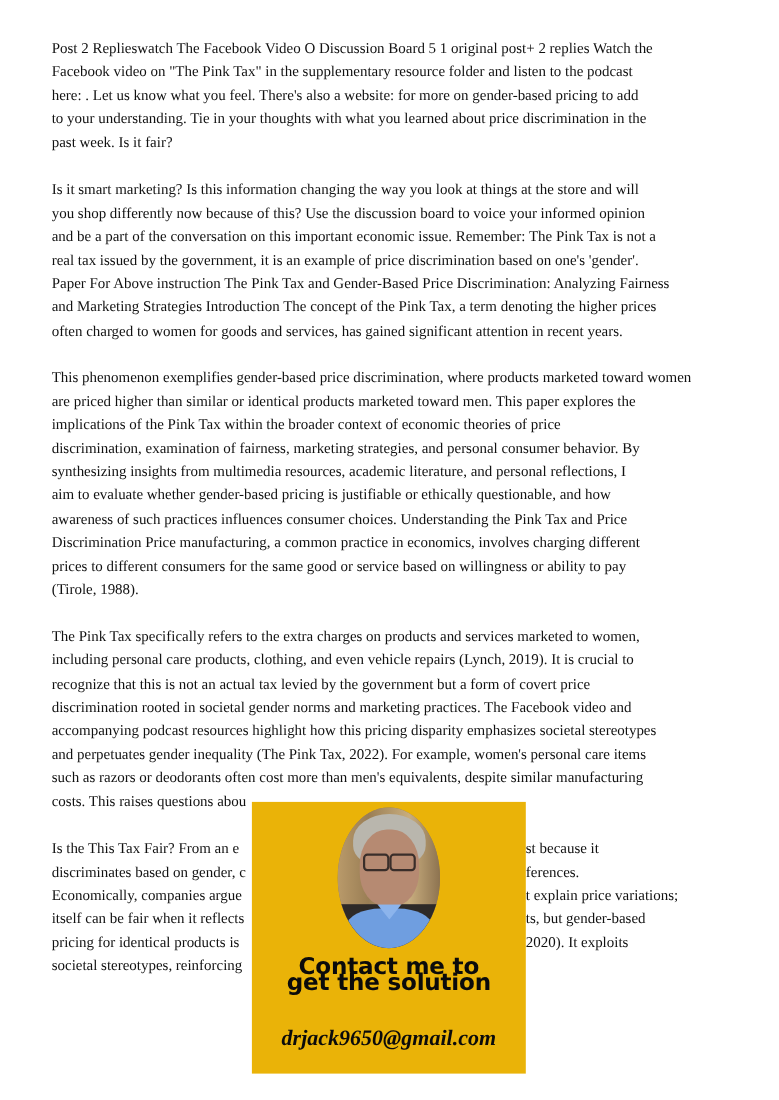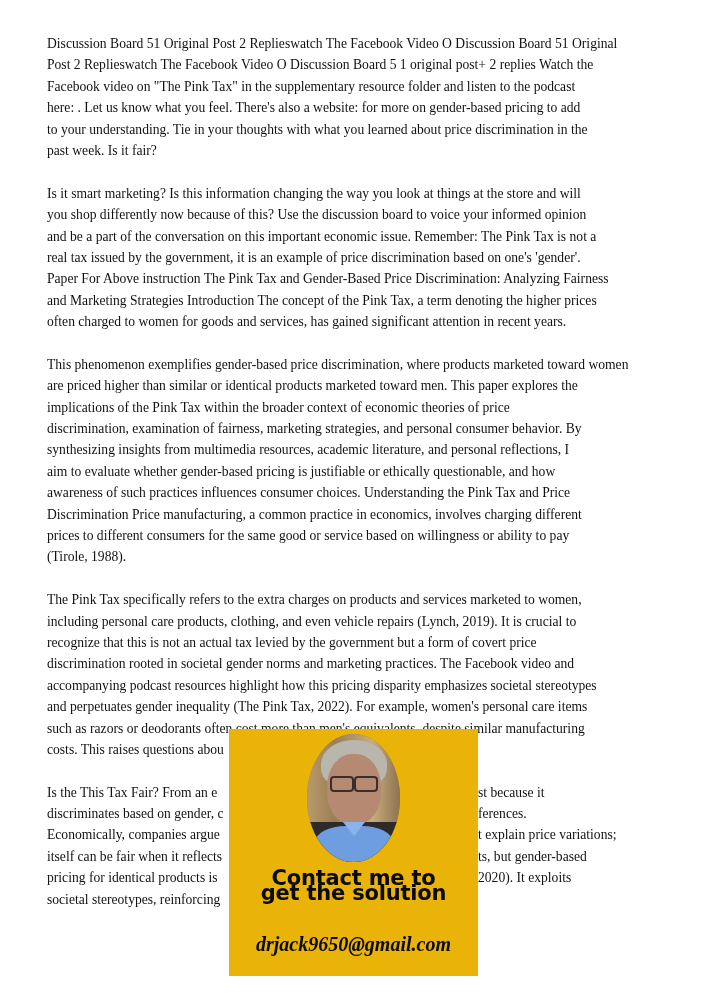--- a/index.html
+++ b/index.html
@@ -116,21 +116,20 @@
       color: #0b0b0b;
       font-style: italic;
     }
   </style>
 </head>
 <body>
 
 <div class="doc">
 
   <p class="para">
-    <span class="line">Discussion Board 51 Original Post 2 Replieswatch The Facebook Video O Discussion Board 51 Original</span>
     <span class="line">Post 2 Replieswatch The Facebook Video O Discussion Board 5 1 original post+ 2 replies Watch the</span>
     <span class="line">Facebook video on "The Pink Tax" in the supplementary resource folder and listen to the podcast</span>
     <span class="line">here: . Let us know what you feel. There's also a website: for more on gender-based pricing to add</span>
     <span class="line">to your understanding. Tie in your thoughts with what you learned about price discrimination in the</span>
     <span class="line">past week. Is it fair?</span>
   </p>
 
   <p class="para">
     <span class="line">Is it smart marketing? Is this information changing the way you look at things at the store and will</span>
     <span class="line">you shop differently now because of this? Use the discussion board to voice your informed opinion</span>

